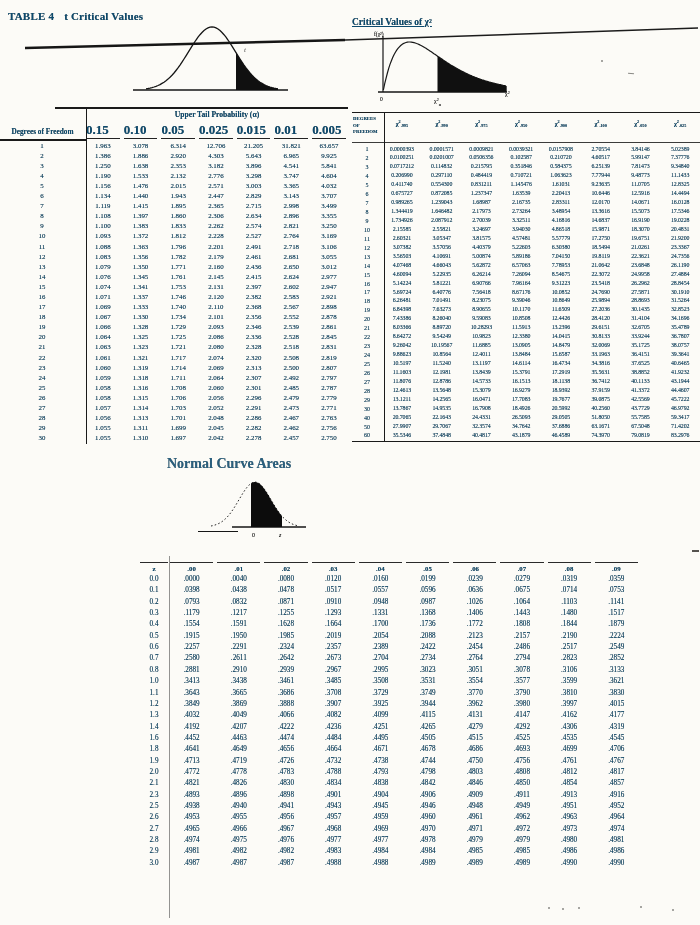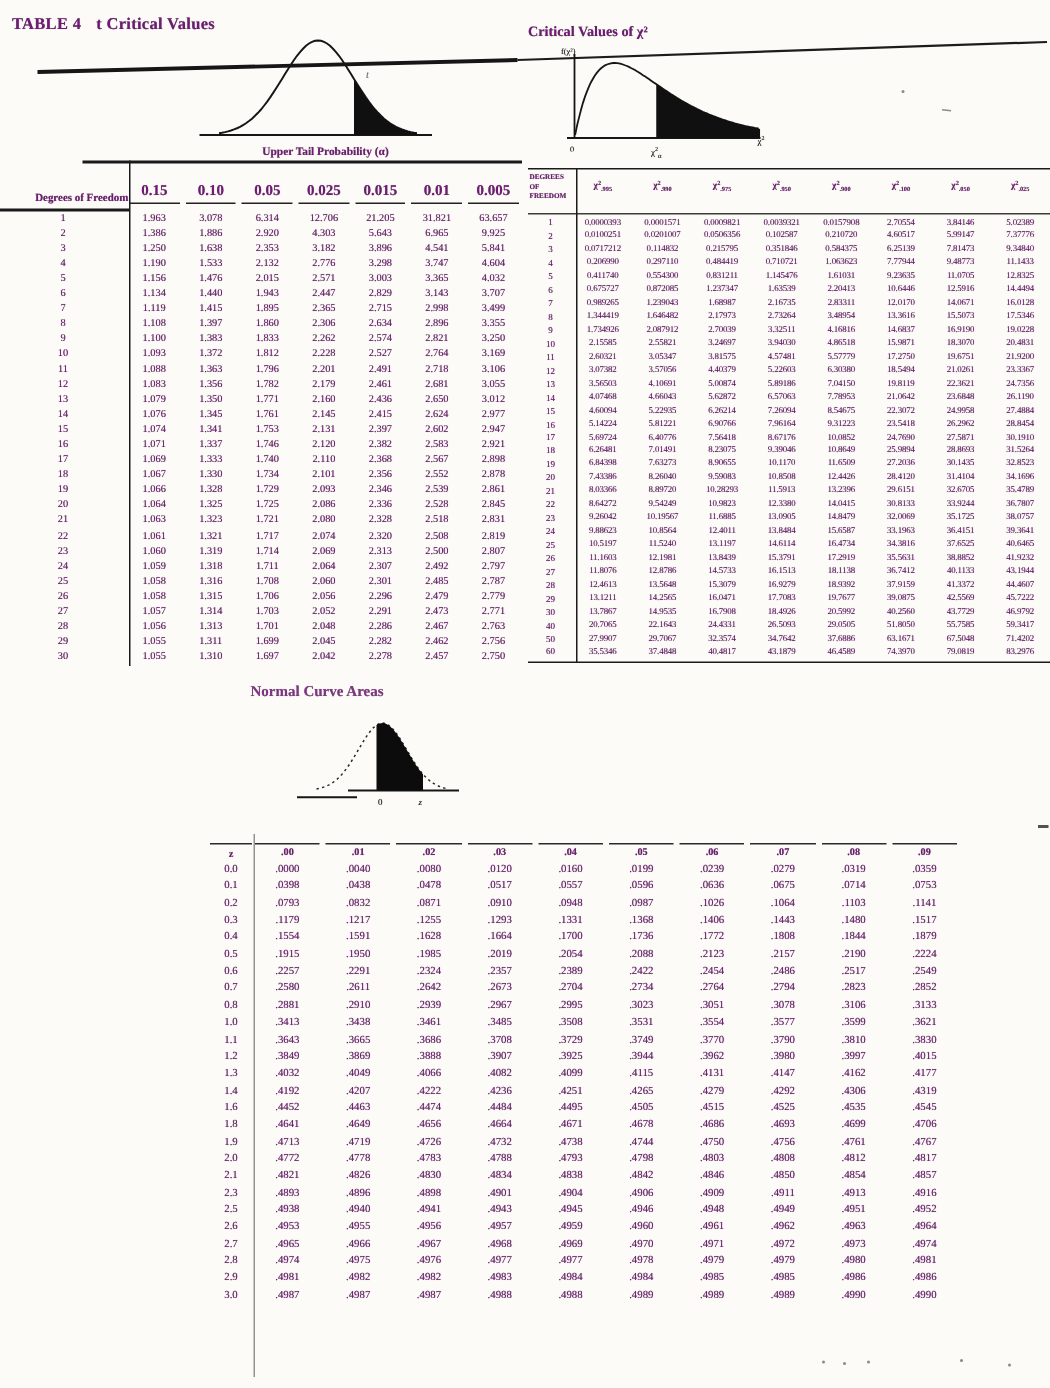--- a/index.html
+++ b/index.html
@@ -1,50 +1,50 @@
 <!DOCTYPE html>
 <html><head>
 <meta charset="utf-8">
 <style>
   html,body{margin:0;padding:0;}
   body{width:700px;height:925px;background:#ffffff;}
   .page{position:relative;width:700px;height:925px;background:#fcfbf7;overflow:hidden;
-        font-family:"Liberation Serif","DejaVu Serif",serif;color:#701a75;
+        font-family:"Liberation Serif","DejaVu Serif",serif;color:#0c4a6e;
         text-shadow:0 0 .5px rgba(15,15,15,.55);}
   .abs{position:absolute;}
   .rule{position:absolute;background:#1a1a1a;}
   .nowrap{white-space:nowrap;}
 
   
   .t-title{left:8px;top:10px;font-size:11px;font-weight:bold;letter-spacing:.2px;}
   .t-title .gap{display:inline-block;width:10px;}
-  .t-span-head{left:88px;top:96px;width:258px;text-align:center;font-size:7.6px;font-weight:bold;}
+  .t-span-head{left:88px;top:110px;width:258px;text-align:center;font-size:7.6px;font-weight:bold;}
   .t-colrow{left:84px;top:123px;width:264px;display:flex;}
-  .t-colhead{width:33.7px;margin:0 2px;text-align:center;font-size:10px;font-weight:bold;
+  .t-colhead{width:33.7px;margin:0 2px;font-size:13px;font-weight:bold;
              border-bottom:1.1px solid #222;padding-bottom:2px;line-height:1;}
-  .t-df-head{left:13px;top:127px;width:83px;font-size:7.3px;font-weight:bold;text-align:center;white-space:nowrap;}
+  .t-df-head{left:1px;top:127px;width:83px;font-size:7.3px;font-weight:bold;text-align:center;white-space:nowrap;}
   .t-body{left:0;top:141px;width:348px;}
   .t-row{display:flex;height:10.1px;align-items:center;}
   .t-df-cell{width:84px;text-align:center;font-size:6.9px;line-height:1;}
   .t-val-cell{width:37.7px;text-align:center;font-size:6.9px;line-height:1;}
 
   
-  .chi-title{left:352px;top:17px;font-size:9.5px;font-weight:bold;}
+  .chi-title{left:352px;top:17px;font-size:9.5px;font-weight:bold;text-decoration:underline;}
   .chi-df-head{left:353px;top:116px;width:30px;font-size:4.8px;font-weight:bold;line-height:1.4;}
   .chi-colrow{left:382px;top:120px;width:318px;display:flex;}
   .chi-colhead{width:39.75px;text-align:center;font-size:6.2px;font-weight:bold;line-height:1;}
   .chi-colhead sup{font-size:4.2px;vertical-align:2.5px;}
   .chi-colhead sub{font-size:4.2px;vertical-align:-1.5px;}
   .chi-body{left:352px;top:145px;width:348px;}
   .chi-row{display:flex;height:8.95px;align-items:center;}
   .chi-df-cell{width:30px;text-align:center;font-size:6px;line-height:1;}
   .chi-val-cell{width:39.75px;text-align:center;font-size:5.9px;line-height:1;letter-spacing:-.1px;}
 
   
-  .n-title{left:167px;top:456px;font-size:10px;font-weight:600;opacity:.88;}
+  .n-title{left:167px;top:456px;font-size:14px;font-weight:600;opacity:.88;}
   .n-headrow{left:140px;top:556px;display:flex;align-items:flex-end;height:17px;}
   .n-corner{width:28px;text-align:center;font-size:7px;font-weight:bold;
             border-top:1.1px solid #2a2a2a;padding-top:3px;line-height:1;}
   .n-colhead{width:43.2px;margin:0 2px;text-align:center;font-size:6.8px;font-weight:bold;
              border-top:1.1px solid #2a2a2a;padding-top:3px;line-height:1;}
   .n-body{left:140px;top:574px;}
   .n-row{display:flex;height:11.35px;align-items:center;}
   .n-z-cell{width:28px;text-align:center;font-size:7.2px;line-height:1;}
   .n-val-cell{width:47.2px;text-align:center;font-size:7.2px;line-height:1;}
 

